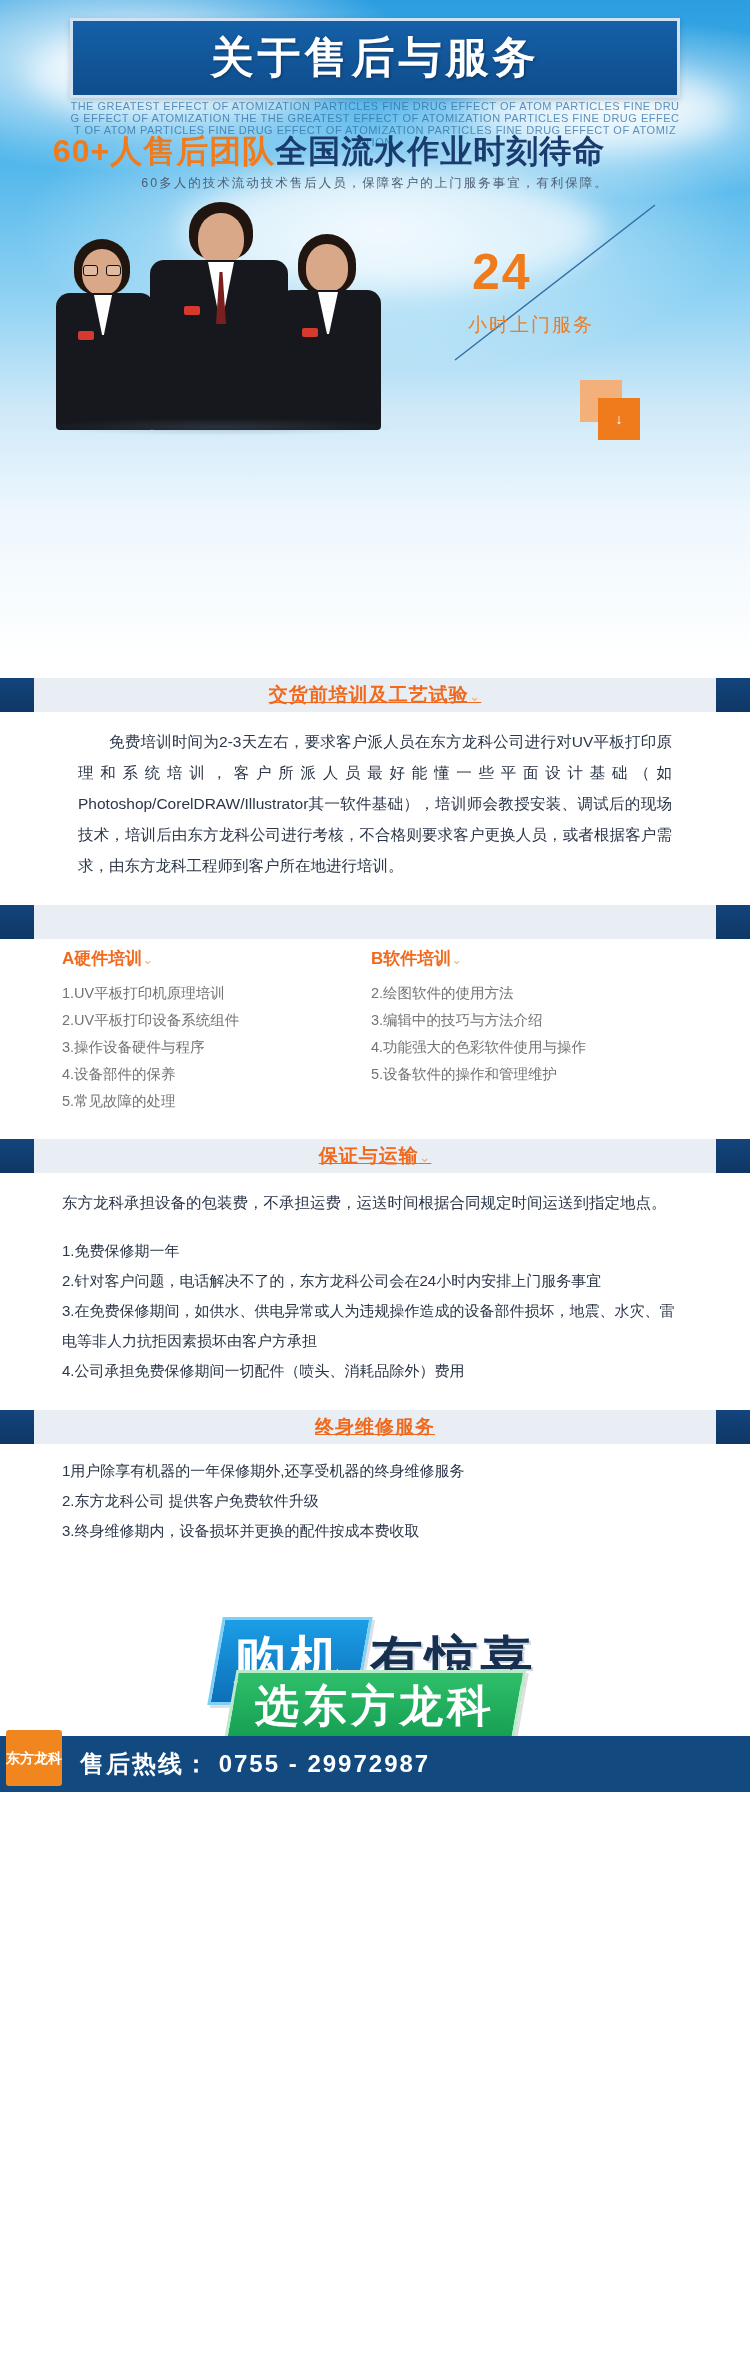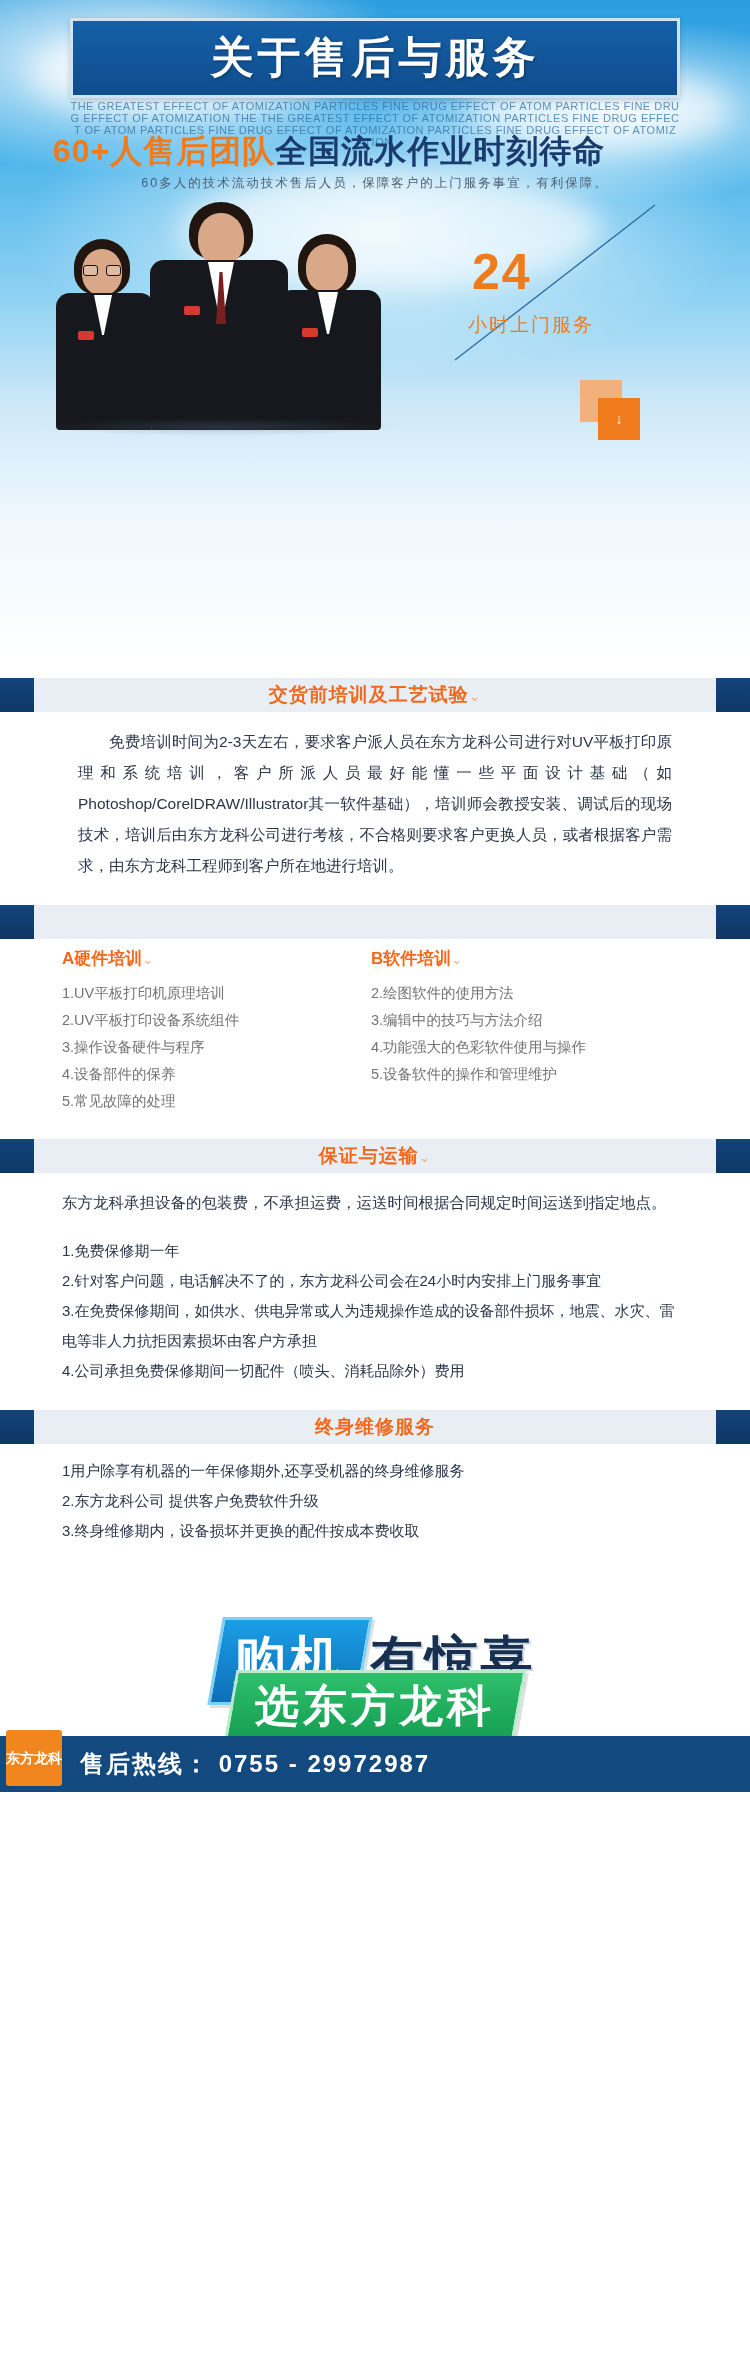--- a/index.html
+++ b/index.html
@@ -153,21 +153,21 @@
     background:linear-gradient(180deg,#13447c,#0e3765);
   }
   .sec-bar .edge-l { left:0; }
   .sec-bar .edge-r { right:0; }
   .sec-bar .rule {
     position:absolute; left:34px; right:34px; top:0; height:34px;
     background:#e9eef4;
   }
   .sec-title {
     position:absolute; left:0; right:0; top:4px; text-align:center;
-    font-size:19px; font-weight:bold; color:#f0691d; letter-spacing:1px;
+    font-size:19px; font-weight:bold; color:#f0691d; letter-spacing:1px;text-decoration:underline;
   }
   .sec-title .tick { color:#f3b07a; font-weight:normal; font-size:14px; }
 
   .body-text {
     padding:14px 78px 0 78px;
     font-size:15.5px; line-height:31px; color:#2b3648; text-align:justify;
   }
   .body-text.indent { text-indent:2em; }
   .body-text.narrow { padding:14px 62px 0 62px; }
 

